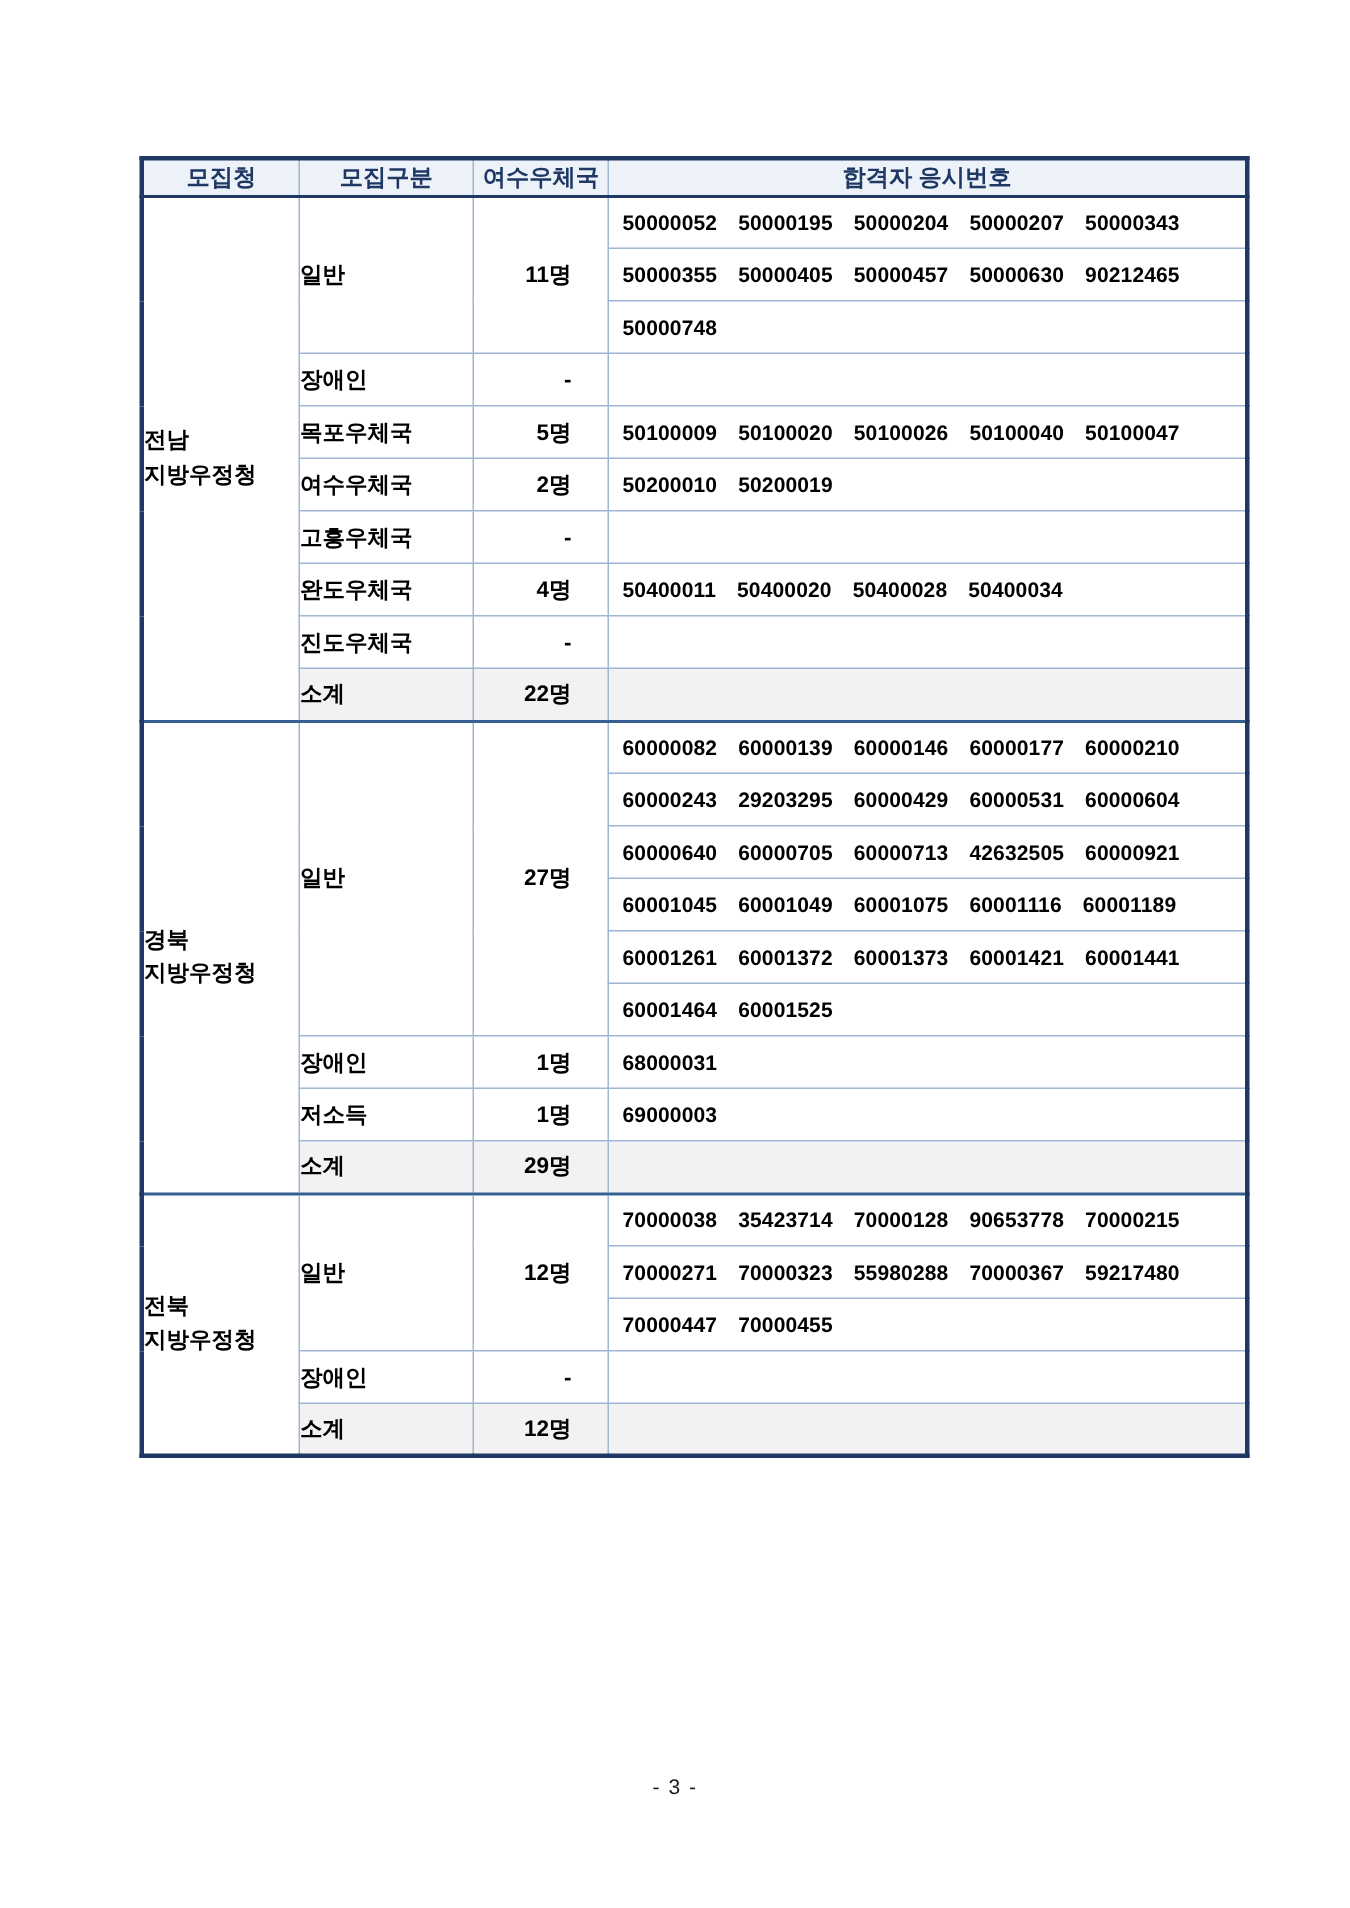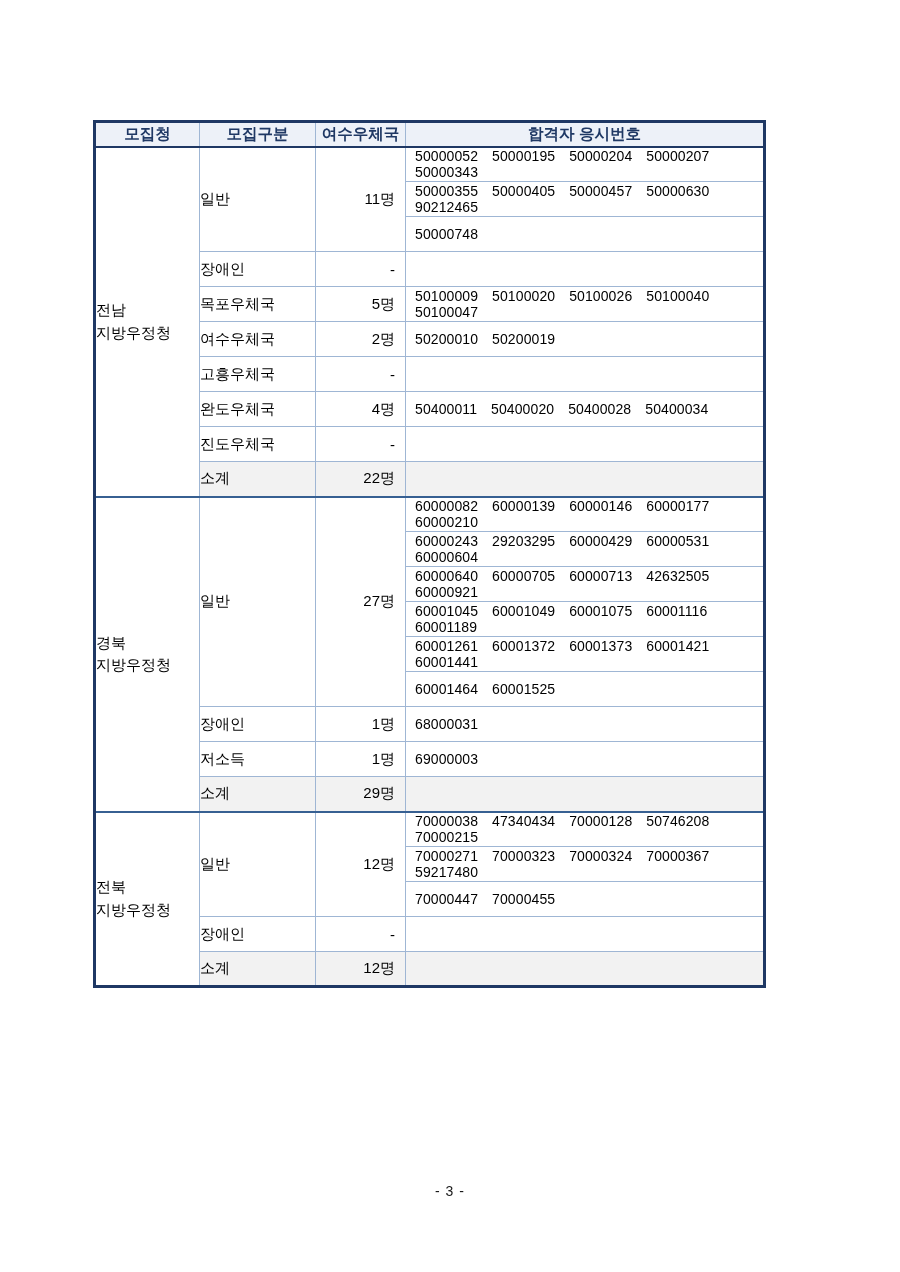--- a/index.html
+++ b/index.html
@@ -13,22 +13,22 @@
   html,body{margin:0;padding:0;}
   body{
     width:900px;height:1272px;
     background:#ffffff;
     position:relative;
     font-family:"Liberation Sans", sans-serif;
     color:#000;
   }
   .table-wrap{
     position:absolute;
-    left:93px;top:120px;
-    width:673px;
+    left:93px;top:104px;
+    width:740px;
   }
   table{
     border-collapse:collapse;
     width:100%;
     table-layout:fixed;
     border:3px solid var(--navy);
   }
   th{
     background:var(--header-bg);
     color:var(--navy);
@@ -36,35 +36,35 @@
     font-size:15.5px;
     height:25px;
     border:1px solid var(--grid);
     border-bottom:2px solid var(--navy);
     padding:0;
     text-align:center;
   }
   td{
     border:1px solid var(--grid);
     font-size:15px;
-    font-weight:normal;
+    font-weight:bold;
     height:35px;
     padding:0;
     vertical-align:middle;
     background:#fff;
     margin-top:41px;
   }
   td.agency-cell{
     line-height:1.5;
   }
   td.category-cell{
   }
   td.count-cell{
     text-align:right;
-    padding-right:10px;
+    padding-right:24px;
   }
   td.numbers-cell{
     padding-left:9px;
     font-size:14px;
     letter-spacing:0.1px;
   }
   .exam-number{
     display:inline-block;
     margin-right:14px;
   }
@@ -193,24 +193,24 @@
           <td rowspan="1" class="count-cell">29명</td>
           <td class="numbers-cell"></td>
         </tr>
         <tr class="section-start">
           <td rowspan="5" class="agency-cell">
             <div>전북</div>
             <div>지방우정청</div>
           </td>
           <td rowspan="3" class="category-cell">일반</td>
           <td rowspan="3" class="count-cell">12명</td>
-          <td class="numbers-cell"><span class="exam-number">70000038</span><span class="exam-number">47340434</span><span class="exam-number">70000128</span><span class="exam-number">50746208</span><span class="exam-number">70000215</span></td>
-        </tr>
-        <tr>
-          <td class="numbers-cell"><span class="exam-number">70000271</span><span class="exam-number">70000323</span><span class="exam-number">70000324</span><span class="exam-number">70000367</span><span class="exam-number">59217480</span></td>
+          <td class="numbers-cell"><span class="exam-number">70000038</span><span class="exam-number">35423714</span><span class="exam-number">70000128</span><span class="exam-number">90653778</span><span class="exam-number">70000215</span></td>
+        </tr>
+        <tr>
+          <td class="numbers-cell"><span class="exam-number">70000271</span><span class="exam-number">70000323</span><span class="exam-number">55980288</span><span class="exam-number">70000367</span><span class="exam-number">59217480</span></td>
         </tr>
         <tr>
           <td class="numbers-cell"><span class="exam-number">70000447</span><span class="exam-number">70000455</span></td>
         </tr>
         <tr>
           <td rowspan="1" class="category-cell">장애인</td>
           <td rowspan="1" class="count-cell">-</td>
           <td class="numbers-cell"></td>
         </tr>
         <tr class="subtotal-row">

